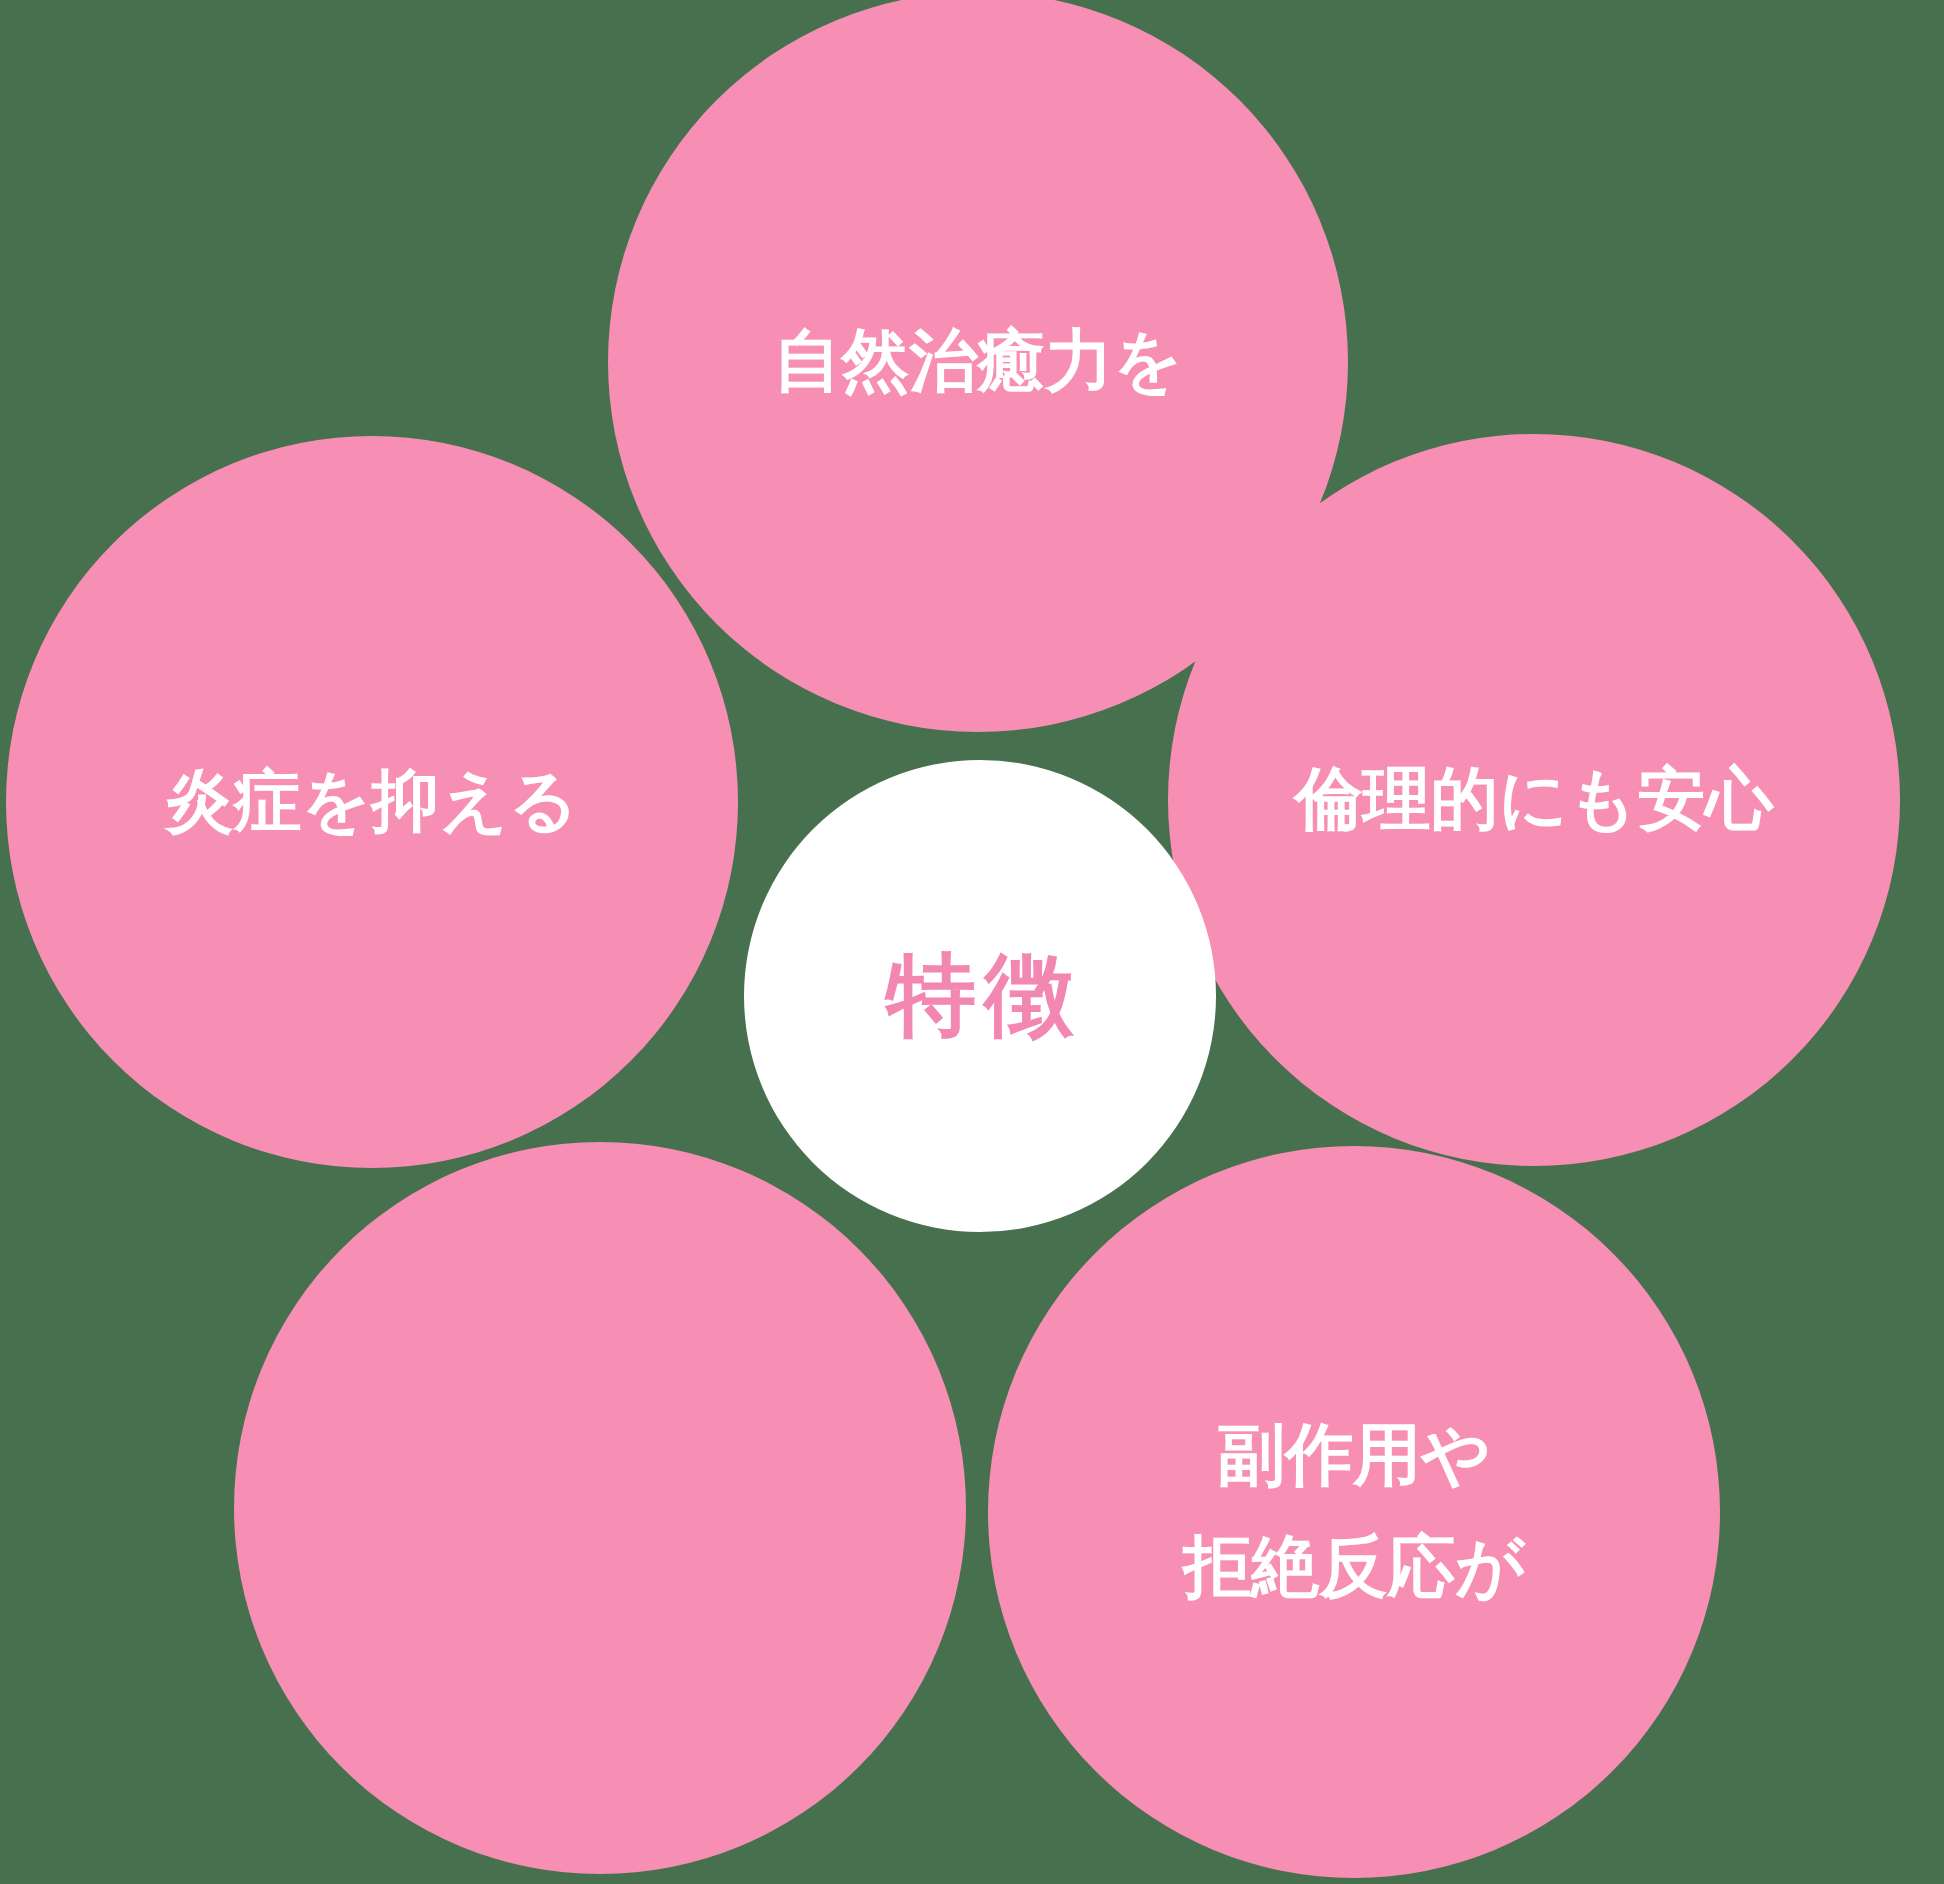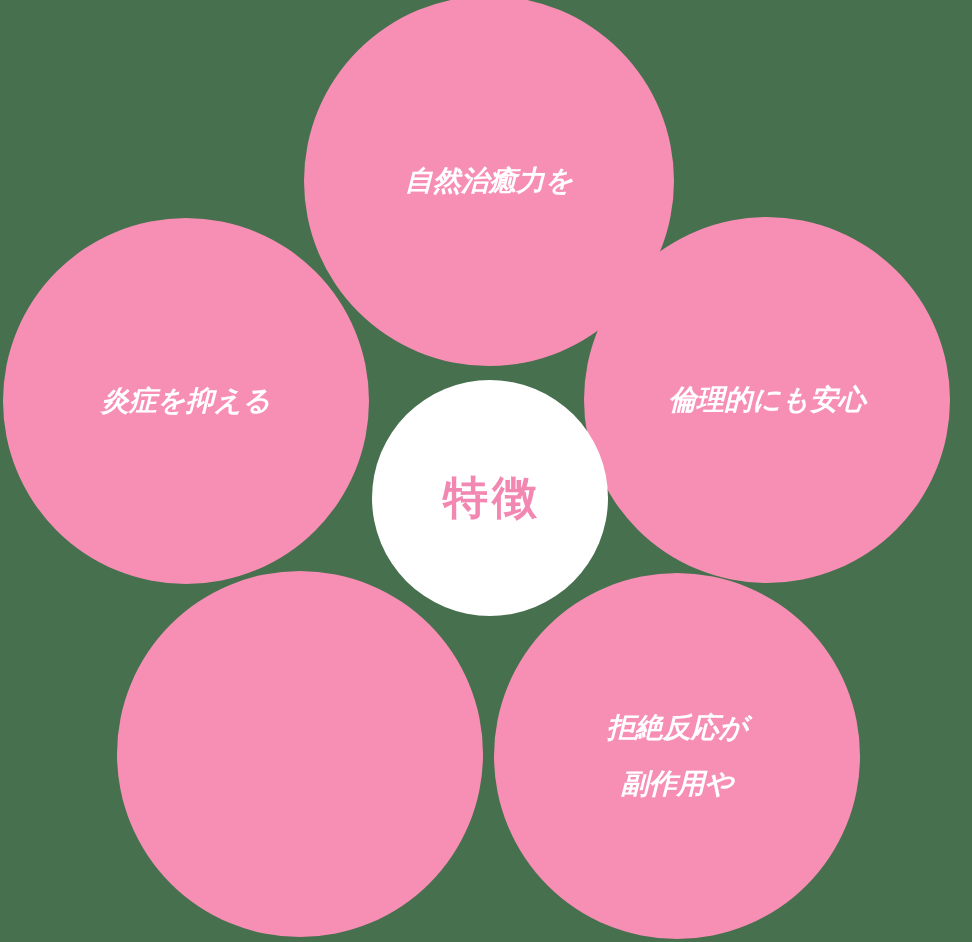--- a/index.html
+++ b/index.html
@@ -20,24 +20,23 @@
     background: var(--petal, #F78FB5);
     display: flex;
     align-items: center;
     justify-content: center;
     text-align: center;
   }
   .petal-text .line {
     display: block;
     color: var(--petal-text, #FFFFFF);
     font-weight: bold;
-    font-size: 28px;
+    font-size: 34px;
     line-height: 56px;
     white-space: nowrap;
-    font-style: italic;
   }
   .petal-top          { left: 304px; top: -4px;  width: 370px; height: 370px; }
   .petal-left         { left: 3px;   top: 218px; width: 366px; height: 366px; }
   .petal-right        { left: 584px; top: 217px; width: 366px; height: 366px; align-items: center; }
   .petal-bottom-left  { left: 117px; top: 571px; width: 366px; height: 366px; }
   .petal-bottom-right { left: 494px; top: 573px; width: 366px; height: 366px; }
   .center-circle {
     position: absolute;
     left: 372px;
     top: 380px;
@@ -82,22 +81,22 @@
     </div>
   </div>
 
   <div class="petal petal-bottom-left">
     <div class="petal-text">
     </div>
   </div>
 
   <div class="petal petal-bottom-right">
     <div class="petal-text">
+      <span class="line">副作用や</span>
       <span class="line">拒絶反応が</span>
-      <span class="line">副作用や</span>
     </div>
   </div>
 
   <div class="center-circle">
     <span class="center-label">特徴</span>
   </div>
 
 </div>
 
 </body></html>

